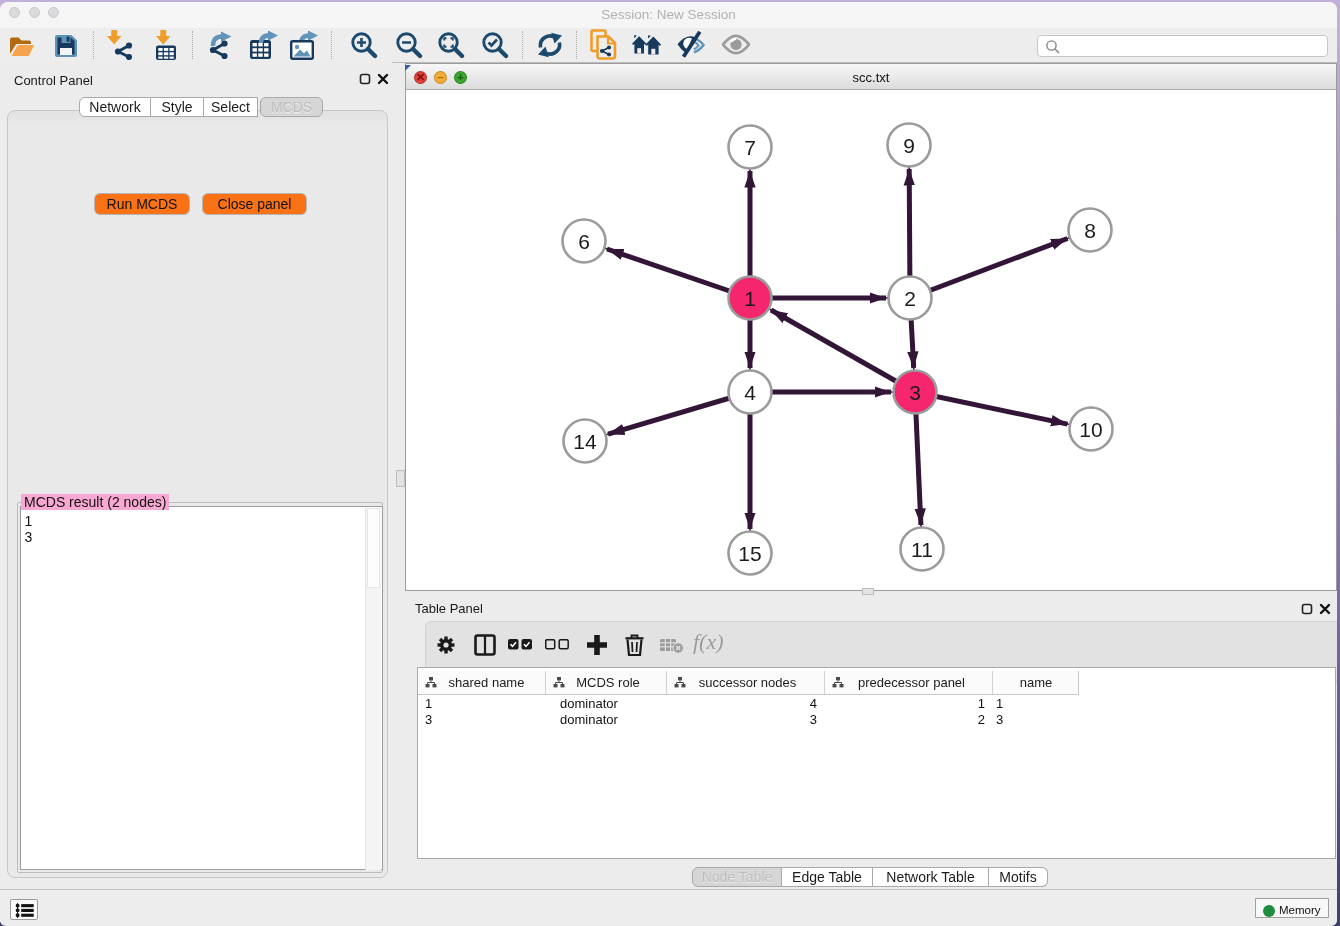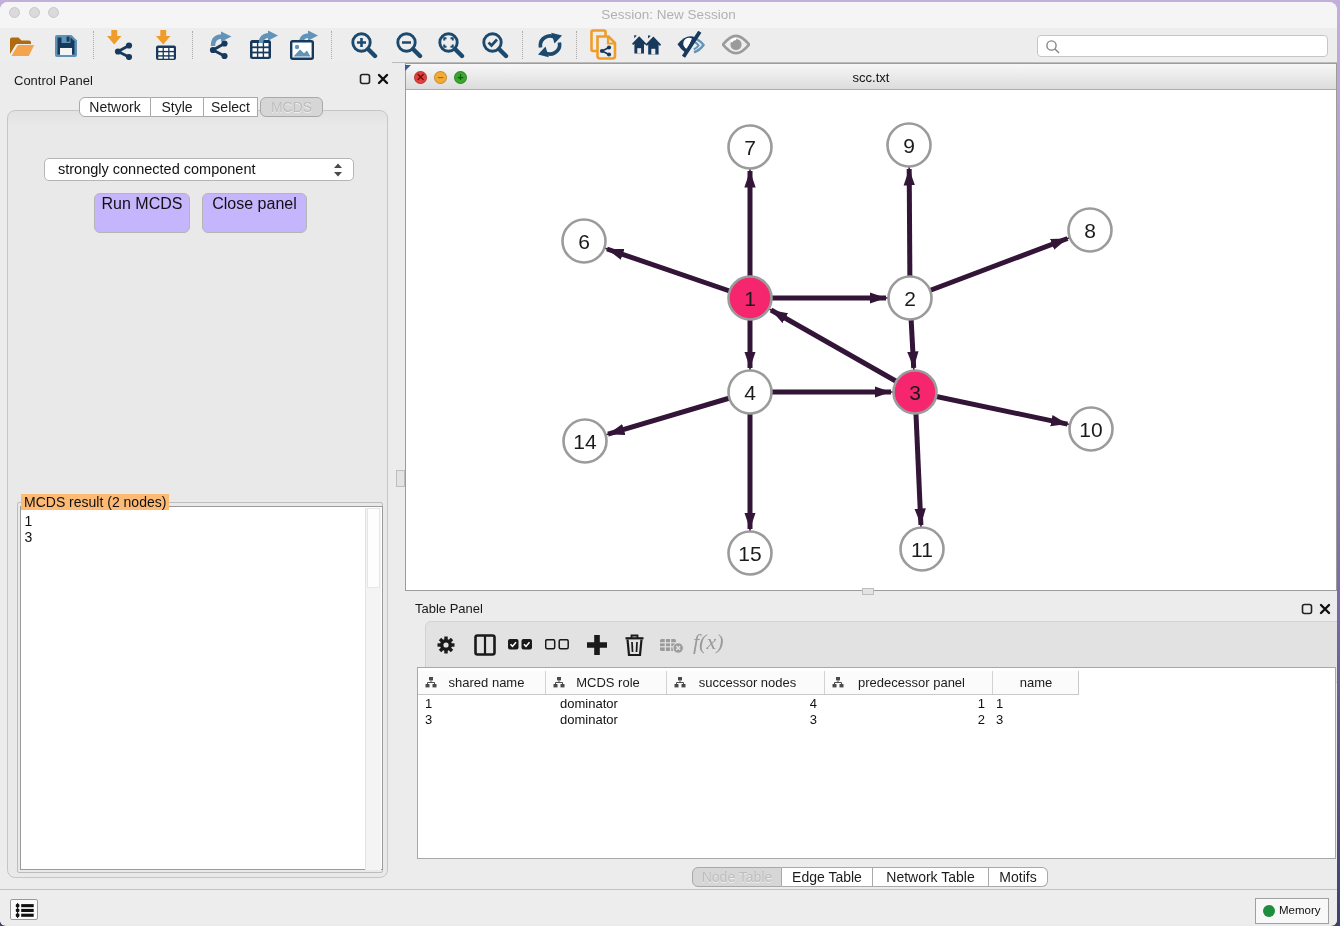--- a/index.html
+++ b/index.html
@@ -18,23 +18,23 @@
 #cpanel { position:absolute; left:0; top:60px; width:392px; height:827px; background:#ececec; }
 .phead { font-size:13px; color:#1a1a1a; }
 .tabs { position:absolute; display:flex; z-index:5;border-radius:9px; }
 .tab { height:20px; line-height:18px; font-size:14px; color:#1c1c1c; background:#fff; border:1px solid #a9a9a9; border-left:none; text-align:center; }
 .tab.first { border-left:1px solid #a9a9a9; border-radius:6px 0 0 6px; }
 .tab.last { border-radius:0 6px 6px 0; }
 .tab.sel { background:#d6d6d6; color:#bdbdbd; text-shadow:0 1px 0 #efefef; }
 #cpbox { position:absolute; left:7px; top:48px; width:381px; height:768px; background:linear-gradient(#e2e2e2,#e9e9e9 14px); border:1px solid #c6c6c6; border-radius:8px; }
 #optlabel { position:absolute; left:0; top:74px; width:395px; text-align:center; font-size:15px; color:#111; }
 #combo { position:absolute; left:44px; top:96px; width:310px; height:23px; background:#fff; border:1px solid #b5b5b5; border-radius:5px; font-size:14.5px; color:#111; line-height:21px; padding-left:13px; }
-.btn { position:absolute; height:40px; background:#c4b5fd; border:1px solid #b5b5b5; border-radius:6px; font-size:16px; color:#111; text-align:center; line-height:20px; }
+.btn { position:absolute; height:22px; background:#f97316; border:1px solid #b5b5b5; border-radius:6px; font-size:14px; color:#111; text-align:center; line-height:20px; }
 #grpbox { position:absolute; left:17px; top:440px; width:366px; height:371px; border:1px solid #bdbdbd; border-radius:2px; }
-#grplabel { position:absolute; left:21px; top:432px; background:#fdba74; padding:0 3px; font-size:14px; color:#111; }
+#grplabel { position:absolute; left:21px; top:432px; background:#f9a8d4; padding:0 3px; font-size:14px; color:#111; }
 #grplist { position:absolute; left:1.5px; top:3px; width:363px; height:364px; background:#fff; border:1px solid #9a9a9a; font-size:14px; color:#111; }
 #grpscroll { position:absolute; right:1px; top:1px; width:16px; height:362px; background:#f4f4f4; border-left:1px solid #e2e2e2; }
 #grpthumb { position:absolute; left:1px; top:0px; width:13px; height:80px; background:#fdfdfd; border:1px solid #e6e6e6; }
 
 #netwin { position:absolute; left:405px; top:61px; width:932px; height:528px; background:#fff; border:1px solid #9c9c9c; }
 #nettitle { position:absolute; left:0; top:0; width:100%; height:26px; background:linear-gradient(#f7f7f7,#dcdcdc); border-bottom:1px solid #acacac; }
 #nettext { position:absolute; top:6px; width:100%; text-align:center; font-size:13px; color:#111; }
 .mac { position:absolute; top:7px; width:13px; height:13px; border-radius:50%; box-shadow:inset 0 0 0 1px rgba(0,0,0,0.18); font-size:11px; font-weight:bold; text-align:center; line-height:13px; }
 
 .handle { position:absolute; background:#e3e3e3; border:1px solid #bdbdbd; }
@@ -45,21 +45,21 @@
 #thead { position:absolute; left:0px; top:3px; width:661px; height:24px; background:#fbfbfb; border-bottom:1px solid #c9c9c9; border-right:1px solid #c9c9c9; }
 .hcell { position:absolute; top:0; height:23px; border-right:1px solid #d2d2d2; font-size:13px; color:#1c1c1c; text-align:center; line-height:23px; }
 .hcell.lastc { border-right:none; }
 .hicon { position:absolute; left:7px; top:6px; }
 .trow { position:absolute; font-size:13px; color:#111; height:16px; line-height:16px; }
 .tcell { position:absolute; }
 
 
 #statusbar { position:absolute; left:0; top:887px; width:1337px; height:35px; background:#ededed; border-top:1px solid #c3c3c3; }
 #listbtn { position:absolute; left:10px; top:9px; width:28px; height:21px; background:#fafafa; border:1.5px solid #9a9a9a; border-radius:2px; }
-#membtn { position:absolute; left:1255px; top:8px; width:74px; height:26px; background:#f8f8f8; border:1px solid #a0a0a0; font-size:11.5px; color:#111; }
+#membtn { position:absolute; left:1255px; top:8px; width:74px; height:20px; background:#f8f8f8; border:1px solid #a0a0a0; font-size:11.5px; color:#111; }
 #memdot { position:absolute; left:7px; top:6px; width:12px; height:12px; border-radius:50%; background:#1e8e3e; }
 </style>
 </head>
 <body>
 <div id="win">
   <div id="titlebar">
     <div class="tl" style="left:9px"></div>
     <div class="tl" style="left:29px"></div>
     <div class="tl" style="left:48px"></div>
     <div id="title">Session: New Session</div>
@@ -213,25 +213,20 @@
     <svg width="12" height="12" style="position:absolute;left:377px;top:11px" viewBox="0 0 12 12">
         <path d="M2,2 L10,10 M10,2 L2,10" stroke="#111" stroke-width="2.4" stroke-linecap="round"></path>
       </svg>
     <div class="tabs" style="left:79px;top:35px">
       <div class="tab first" style="width:72px">Network</div>
       <div class="tab" style="width:53px">Style</div>
       <div class="tab" style="width:54px">Select</div>
       <div class="tab last sel" style="width:63px;border-radius:6px;margin-left:2px;border-left:1px solid #a9a9a9">MCDS</div>
     </div>
     <div id="cpbox"></div>
-    <div id="combo">strongly connected component
-      <svg width="12" height="16" style="position:absolute;right:9px;top:3px" viewBox="0 0 12 16">
-          <path d="M2,6 L6,1.5 L10,6 Z M2,10 L6,14.5 L10,10 Z" fill="#4a4a4a"></path>
-        </svg>
-    </div>
     <div class="btn" style="left:94px;top:131px;width:96px">Run MCDS</div>
     <div class="btn" style="left:202px;top:131px;width:105px">Close panel</div>
     <div id="grpbox">
       <div id="grplist">
         <div style="position:absolute;left:4px;top:6px">1</div>
         <div style="position:absolute;left:4px;top:22px">3</div>
         <div id="grpscroll">
             <div id="grpthumb"></div>
           </div>
       </div>

